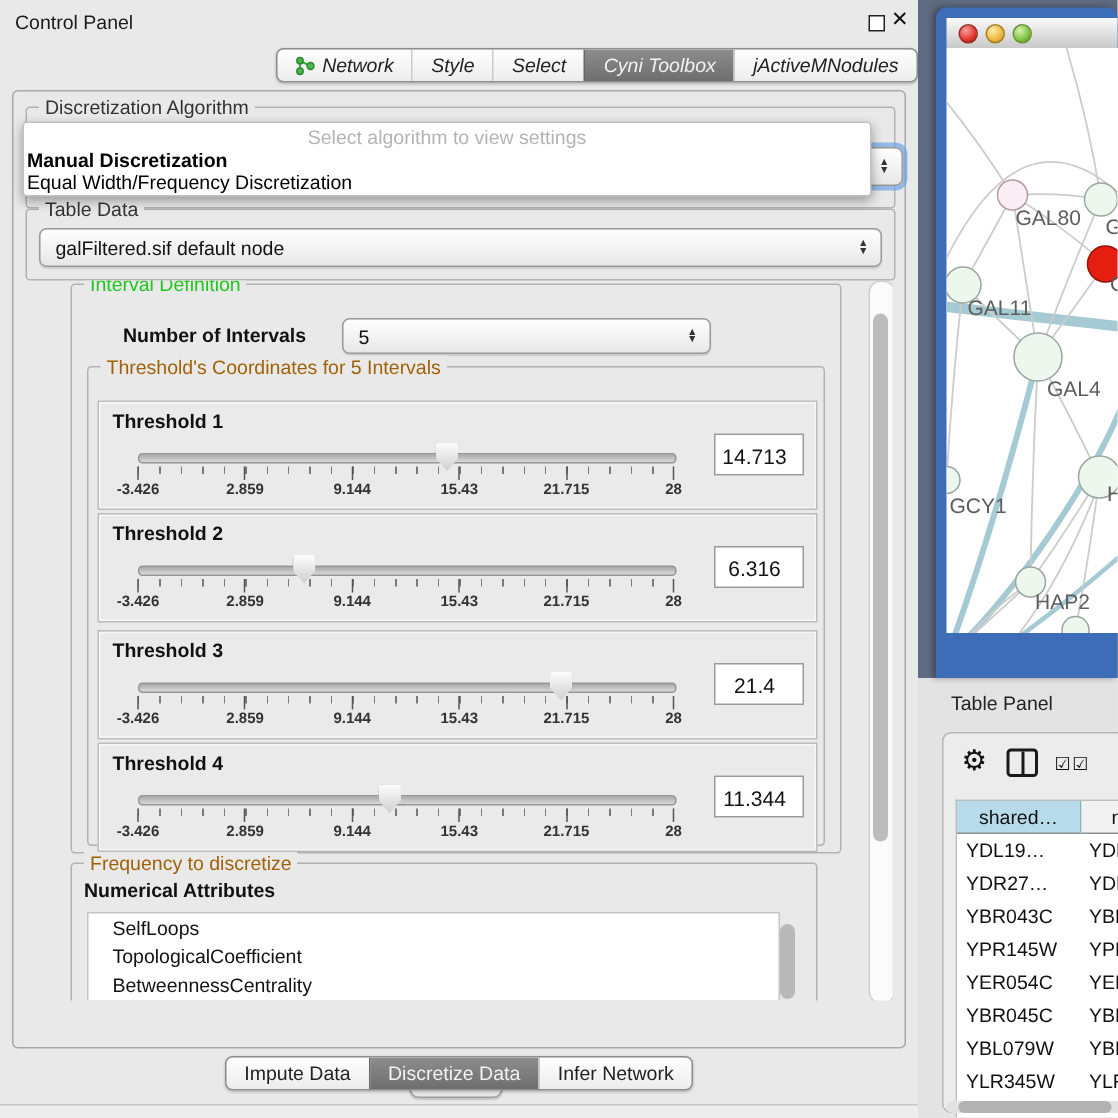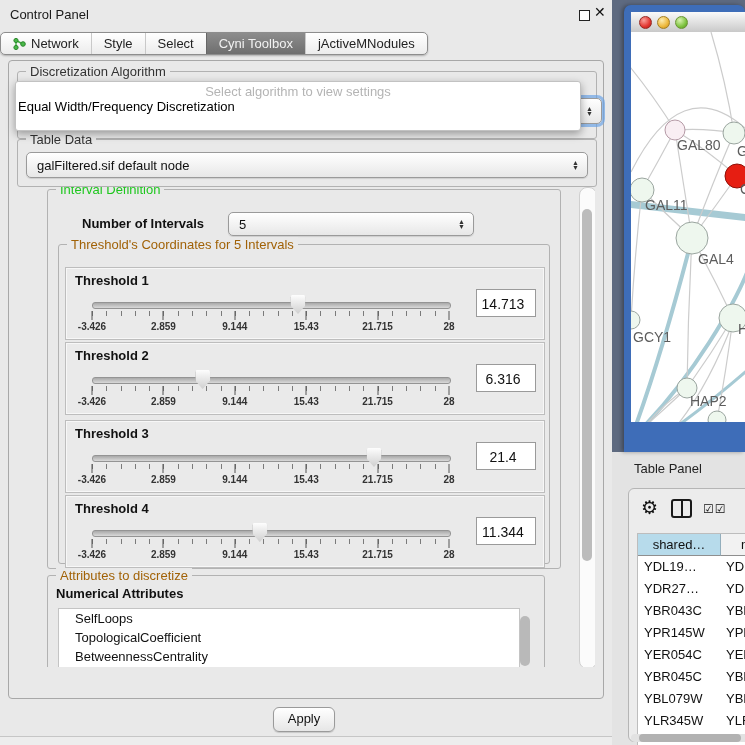--- a/index.html
+++ b/index.html
@@ -10,21 +10,21 @@
   .cp-title{left:10px;top:7px;font-size:13px;color:#1a1a1a;}
   .float-btn{left:579px;top:10px;width:9px;height:9px;border:1.5px solid #222;background:#fff;}
   .close-btn{left:594px;top:4px;font-size:14px;font-weight:700;color:#111;}
   
   .seg{display:flex;border:1px solid #8d8d8d;border-radius:5px;overflow:hidden;
        background:linear-gradient(#ffffff,#ececec);box-shadow:0 1px 2px rgba(0,0,0,.25);}
   .seg-btn{display:flex;align-items:center;gap:5px;padding:3px 12px;font-size:13px;
        color:#222;border-left:1px solid #c9c9c9;white-space:nowrap;cursor:default;}
   .seg-btn:first-child{border-left:none;}
   .seg-btn.selected{background:linear-gradient(#8d8d8d,#6e6e6e);color:#f2f2f2;border-left-color:#666;}
-  #top-tabs{top:32px;left:0;width:612px;display:flex;justify-content:flex-start;}
+  #top-tabs{top:32px;left:0;width:612px;display:flex;justify-content:flex-end;font-style:italic;}
   #bottom-tabs{top:704px;left:0;width:612px;display:flex;justify-content:center;}
   .bottom-strip{left:0;top:736px;width:612px;height:9px;background:#ededed;border-top:1px solid #c6c6c6;}
   
   #cp-content{left:8px;top:60px;width:594px;height:637px;background:#e9e9e9;
       border:1px solid #a8a8a8;border-radius:4px;}
   .tgroup{position:absolute;border:1px solid #b2b2b2;border-radius:3px;}
   .gtitle{position:absolute;top:-8px;left:8px;background:#e9e9e9;padding:0 4px;font-size:13px;color:#333;}
   .gtitle.green{color:#1ec71e;}
   .gtitle.blue{color:#a16207;}
   
@@ -145,20 +145,21 @@
 
     <div class="tgroup" style="left:8px;top:10px;width:578px;height:66px;">
       <span class="gtitle">Discretization Algorithm</span>
       <div class="combo focus-ring" style="left:8px;top:26px;width:540px;height:24px;">
         <span class="arrows">▲<br>▼</span>
       </div>
     </div>
 
     <div id="algo-popup" class="abs">
       <div class="ph">Select algorithm to view settings</div>
+      <div class="item bold">Manual Discretization</div>
       <div class="item">Equal Width/Frequency Discretization</div>
     </div>
 
     <div class="tgroup" style="left:8px;top:78px;width:578px;height:46px;">
       <span class="gtitle">Table Data</span>
       <div class="combo" style="left:8px;top:12px;width:562px;height:26px;box-sizing:border-box;">
         <span>galFiltered.sif default node</span>
         <span class="arrows">▲<br>▼</span>
       </div>
     </div>
@@ -272,37 +273,50 @@
                 <span style="left:80%">21.715</span>
                 <span style="left:100%">28</span>
               </div>
             </div>
             <div class="value-box">11.344</div>
           </div>
         </div>
       </div>
 
       <div class="tgroup" style="left:28px;top:388px;width:496px;height:96px;">
-        <span class="gtitle blue">Attributes to discretize</span>
+        <span class="gtitle blue">Frequency to discretize</span>
         <div class="abs" style="left:8px;top:10px;font-size:13px;font-weight:700;color:#111;">Numerical Attributes</div>
         <div id="attr-list">
           <div class="li">SelfLoops</div>
           <div class="li">TopologicalCoefficient</div>
           <div class="li">BetweennessCentrality</div>
         </div>
         <div class="list-sb"></div>
       </div>
 
       <div class="vsb-track"></div>
       <div class="vsb-thumb"></div>
     </div>
 
     <div class="push-btn">Apply</div>
   </div>
 
+  <div id="bottom-tabs" class="abs">
+    <div class="seg">
+      <div class="seg-btn">
+        <span>Impute Data</span>
+      </div>
+      <div class="seg-btn selected">
+        <span>Discretize Data</span>
+      </div>
+      <div class="seg-btn">
+        <span>Infer Network</span>
+      </div>
+    </div>
+  </div>
   <div class="abs bottom-strip"></div>
 </div>
 
 <div id="right-top-bg" class="abs"></div>
 <div id="right-bottom-bg" class="abs"></div>
 
 <div id="net-window" class="abs">
   <div id="net-titlebar">
     <div class="light red"></div>
     <div class="light yellow"></div>

